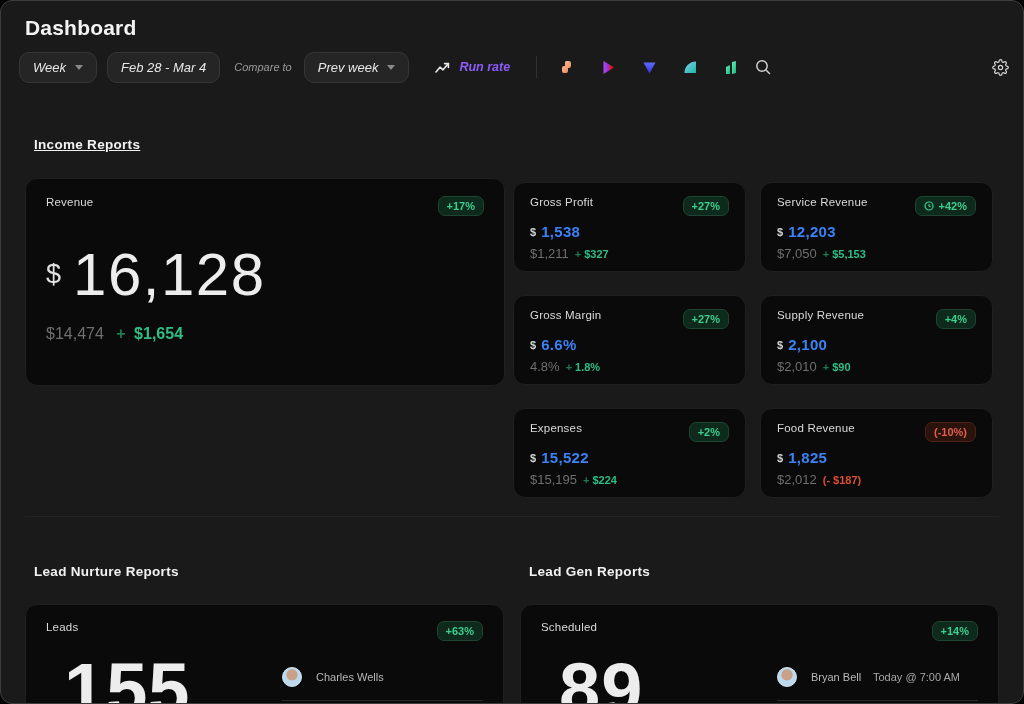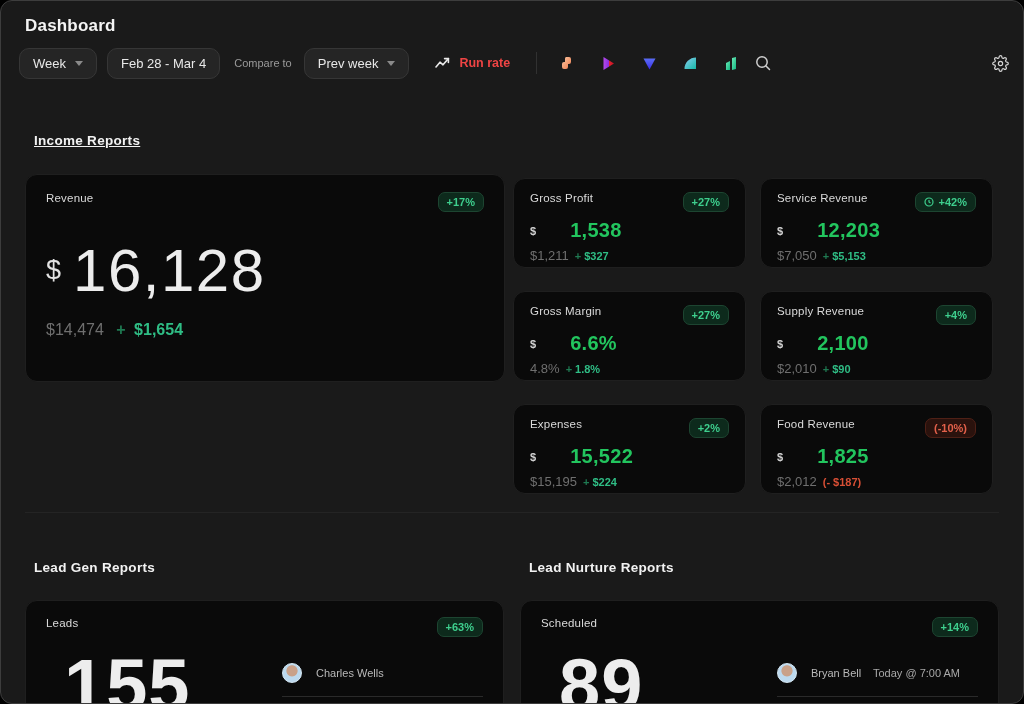--- a/index.html
+++ b/index.html
@@ -6,32 +6,32 @@
   html,body { width:1024px; height:704px; background:#000; overflow:hidden;
               font-family:"Liberation Sans", sans-serif; }
   .window {
     width:1024px; height:704px; background:#1a1a1a;
     border:1px solid #3d3d3d; border-radius:12px; overflow:hidden;
     position:relative; color:#ececec;
   }
   .content { padding:0 24px; }
 
   
-  .page-title { padding:15px 24px 0; font-size:17px; font-weight:700; letter-spacing:.2px; color:#f4f4f4; }
-  .toolbar { margin-top:11px; padding:0 0 0 18px; display:flex; align-items:center; height:32px; }
+  .page-title { padding:15px 24px 0; font-size:21px; font-weight:700; letter-spacing:.2px; color:#f4f4f4; }
+  .toolbar { margin-top:11px; padding:0 0 0 18px; display:flex; align-items:center; height:32px;font-style:italic; }
   .pill {
     display:flex; align-items:center; gap:9px; background:#252525; border:1px solid #363636;
     border-radius:10px; padding:7px 13px; font-size:13px; color:#e8e8e8; cursor:pointer; white-space:nowrap;
   }
   .pill + .pill { margin-left:10px; }
   .chev { width:0; height:0; border-left:4px solid transparent; border-right:4px solid transparent;
           border-top:5px solid #8a8a8a; }
   .compare-label { font-size:11px; color:#9a9a9a; margin:0 12px 0 14px; }
-  .run-rate { display:flex; align-items:flex-start; gap:9px; margin-left:26px; font-size:12.5px;
-              font-weight:700; color:#ef4444; cursor:pointer; }
+  .run-rate { display:flex; align-items:flex-end; gap:9px; margin-left:26px; font-size:12.5px;
+              font-weight:700; color:#8b5cf6; cursor:pointer; }
   .vdivider { width:1px; height:22px; background:#313131; margin-left:26px; }
   .app-icons { display:flex; align-items:center; gap:24px; margin-left:22px; }
   .app-icon { width:17px; height:17px; display:block; cursor:pointer; }
   .search-btn { margin-left:14px; cursor:pointer; display:flex; }
   .gear-btn { margin-left:auto; margin-right:14px; cursor:pointer; display:flex; }
 
   
   .section-title { font-size:13.5px; font-weight:700; color:#f2f2f2; letter-spacing:.3px; }
   .income-title { margin:54px 0 0 9px;text-decoration:underline; }
   .income-row { display:flex; gap:8px; margin-top:26px; }
@@ -55,21 +55,21 @@
   .delta-sign { color:#1f7a52; font-weight:600; margin-left:8px; }
   .delta-val { color:#2fbd85; font-weight:700; margin-left:4px; }
   .neg-text .delta-sign { color:#d84f35; }
   .neg-text .delta-val { color:#d84f35; }
 
   
   .mini-grid { width:480px; display:grid; grid-template-columns:1fr 1fr; column-gap:14px; row-gap:23px; margin-top:4px; }
   .mini-card { height:90px; padding:13px 16px 11px; display:flex; flex-direction:column; }
   .mini-value { display:flex; align-items:center; margin-top:7px; }
   .mini-value .cur { font-size:11px; font-weight:600; color:#d2d2d2; margin-right:5px; }
-  .mini-value .num { font-size:20px; font-weight:700; color:#22c55e; letter-spacing:.3px;margin-left:29px; }
+  .mini-value .num { font-size:15px; font-weight:700; color:#3b82f6; letter-spacing:.3px; }
   .mini-sub { margin-top:6px; font-size:11px; }
   .mini-sub .prev-val { font-size:13px; }
   .mini-sub .delta-sign { font-size:11px; margin-left:6px; }
   .mini-sub .delta-val { font-size:11px; margin-left:3px; }
 
   .hdivider { height:1px; background:#242424; margin:18px 0 0; }
 
   .lead-headrow { display:flex; gap:16px; margin-top:47px; }
   .lead-headrow .section-title { width:480px; padding-left:9px; }
   .lead-row { display:flex; gap:16px; margin-top:25px; }
@@ -297,22 +297,22 @@
             </div>
           <div class="mini-sub neg-text"><span class="prev-val">$2,012</span><span class="delta-sign">(-</span><span class="delta-val">$187)</span></div>
         </div>
 
       </div>
     </div>
 
     <div class="hdivider"></div>
 
     <div class="lead-headrow">
+      <div class="section-title">Lead Nurture Reports</div>
       <div class="section-title">Lead Gen Reports</div>
-      <div class="section-title">Lead Nurture Reports</div>
     </div>
 
     <div class="lead-row">
 
       <div class="card lead-card">
         <div class="card-head">
           <span class="card-label">Leads</span>
           <span class="badge">+63%</span>
         </div>
         <div class="lead-num">155</div>

